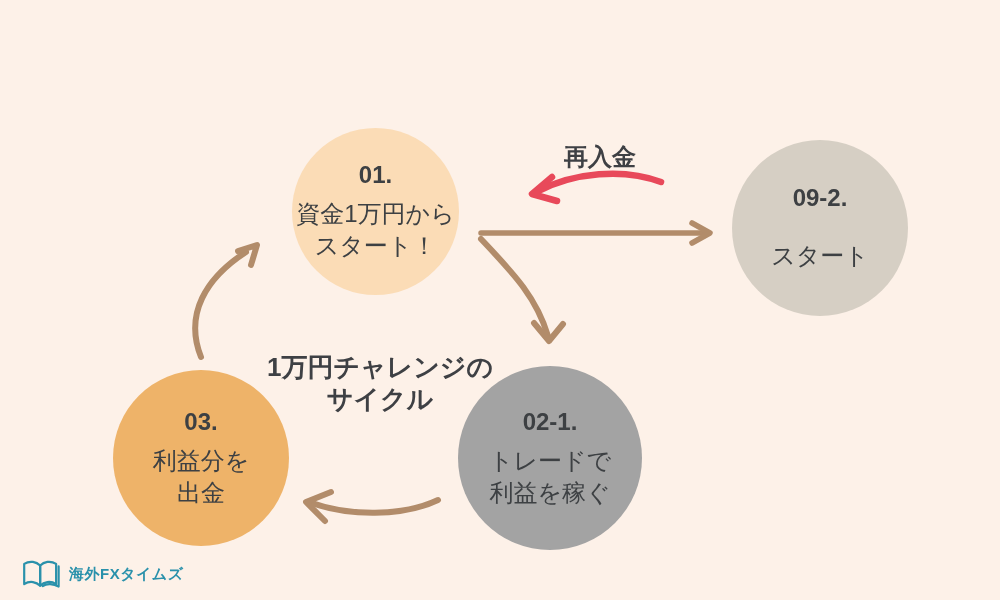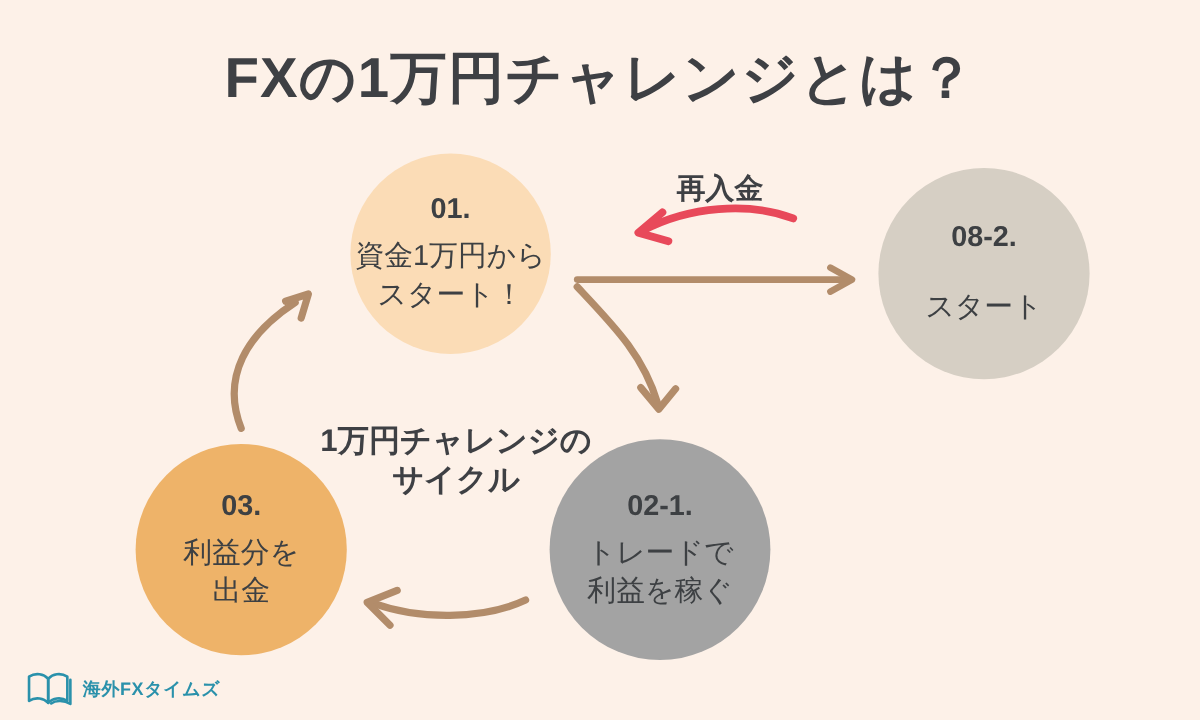--- a/index.html
+++ b/index.html
@@ -79,21 +79,20 @@
     font-size: 15px;
     font-weight: 800;
     letter-spacing: 0.5px;
   }
 </style>
 </head>
 <body style="background-color: rgb(253, 241, 232);">
 
 <div class="canvas">
 
-  <h1 class="title" style="color: rgb(62, 64, 68);">FXの1万円チャレンジとは？</h1>
 
   <svg class="arrows-layer" viewBox="0 0 1000 600" aria-hidden="true">
 
     <g>
       <path d="M 481 233 L 706 233" stroke-width="5.5" style="stroke: rgb(178, 140, 106);"></path>
       <path d="M 692 223 L 710 233 L 692 243" stroke-width="5.5" style="stroke: rgb(178, 140, 106);"></path>
     </g>
 
     <g>
       <path d="M 481 239 C 512 272, 536 296, 548 336" stroke-width="6" style="stroke: rgb(178, 140, 106);"></path>
@@ -118,21 +117,21 @@
 
   <div class="reentry-label" style="color: rgb(62, 64, 68);">再入金</div>
 
   <div class="node node-start" style="background-color: rgb(251, 220, 182);">
     <div class="num" style="color: rgb(61, 64, 67);">01.</div>
     <div class="line" style="color: rgb(61, 64, 67);">資金1万円から</div>
     <div class="line" style="color: rgb(61, 64, 67); text-align: right;">スタート！</div>
   </div>
 
   <div class="node node-zerocut" style="background-color: rgb(214, 207, 196);">
-    <div class="num" style="color: rgb(61, 64, 67);">08-2.</div>
+    <div class="num" style="color: rgb(61, 64, 67);">09-2.</div>
     <div class="line" style="color: rgb(61, 64, 67);">スタート</div>
   </div>
 
   <div class="node node-trade" style="background-color: #a3a3a3;">
     <div class="num" style="color: rgb(61, 64, 67);">02-1.</div>
     <div class="line" style="color: rgb(61, 64, 67);">トレードで</div>
     <div class="line" style="color: rgb(61, 64, 67);">利益を稼ぐ</div>
   </div>
 
   <div class="node node-withdraw" style="background-color: rgb(238, 179, 105);">

